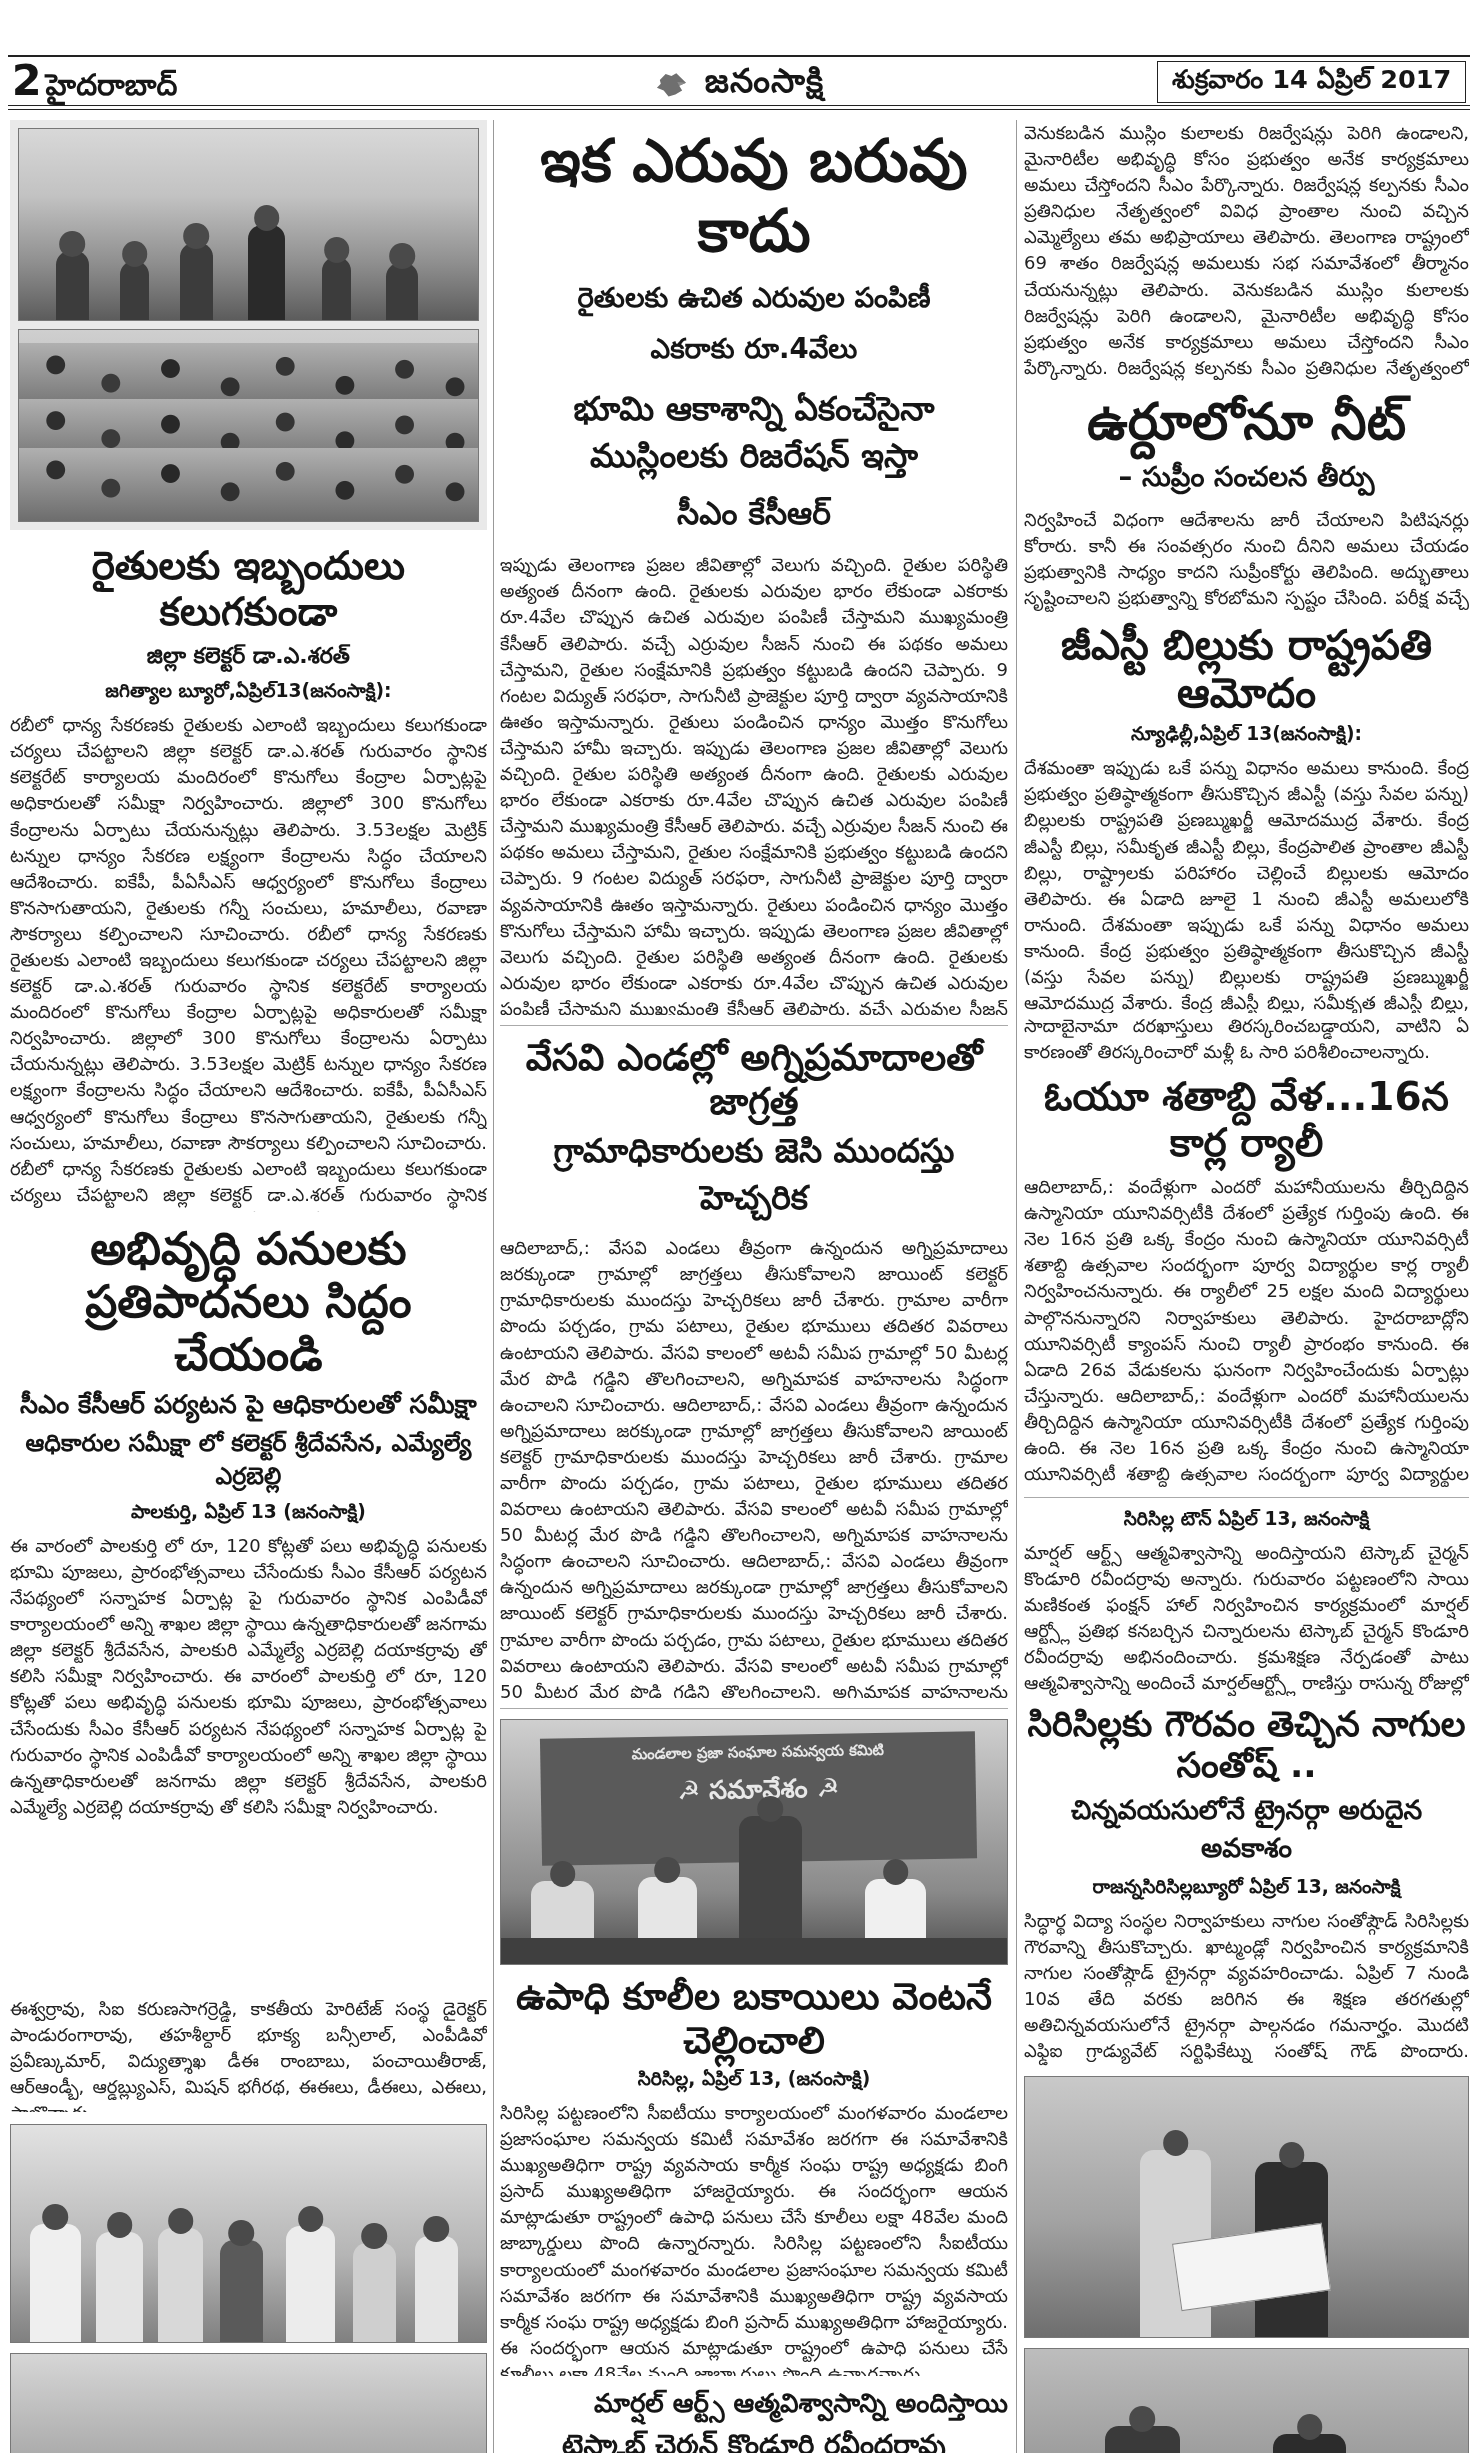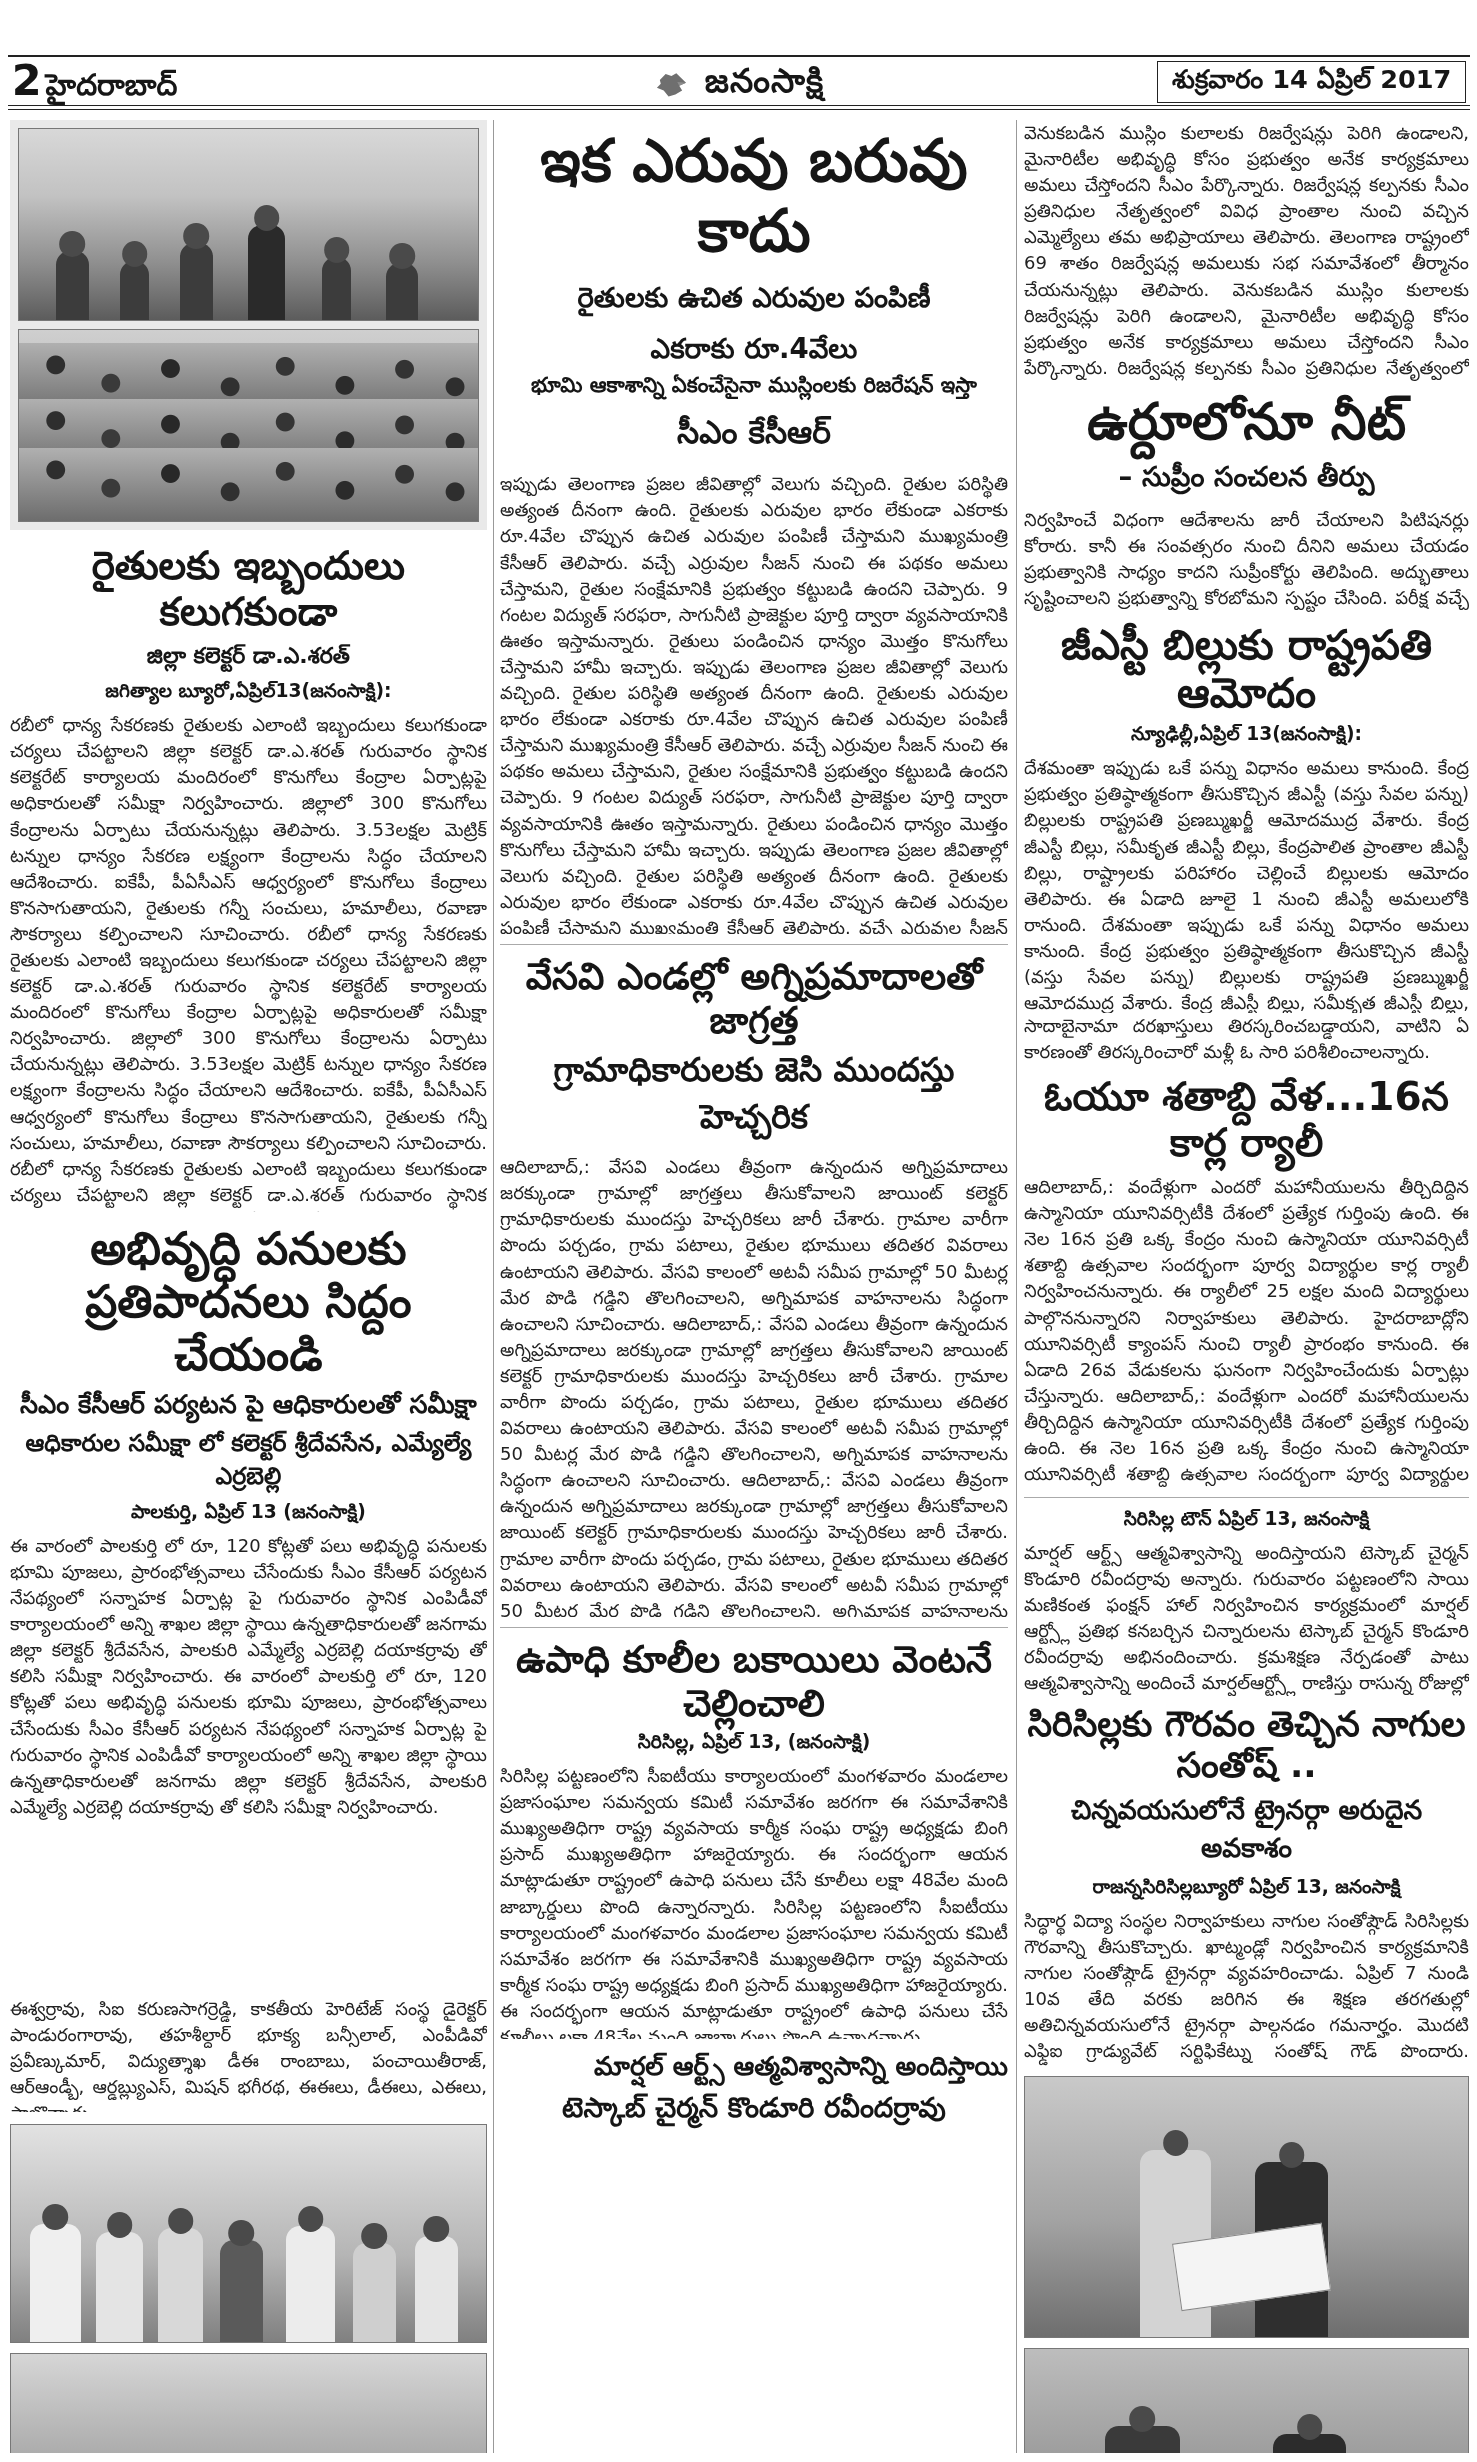--- a/index.html
+++ b/index.html
@@ -137,35 +137,47 @@
 
     </div>
   </div>
 
   <div class="col col-center">
 
     <div>
       <div class="headline" style="font-size:59px;margin-top:5.9px;">ఇక ఎరువు బరువు కాదు</div>
       <div class="deck" style="font-size:27.6px;margin-top:15.8px;">రైతులకు ఉచిత ఎరువుల పంపిణీ</div>
       <div class="deck" style="font-size:27.6px;margin-top:11.8px;">ఎకరాకు రూ.4వేలు</div>
-      <div class="deck" style="font-size:21px;margin-top:2px;">భూమి ఆకాశాన్ని ఏకంచేసైనా ముస్లింలకు రిజరేషన్ ఇస్తా</div>
+      <div class="deck" style="font-size:33px;margin-top:18px;">భూమి ఆకాశాన్ని ఏకంచేసైనా ముస్లింలకు రిజరేషన్ ఇస్తా</div>
       <div class="deck" style="font-size:31.5px;margin-top:11.8px;">సీఎం కేసీఆర్</div>
       <div class="body-text" style="height:463px;margin-top:13.8px;">ఇప్పుడు తెలంగాణ ప్రజల జీవితాల్లో వెలుగు వచ్చింది. రైతుల పరిస్థితి అత్యంత దీనంగా ఉంది. రైతులకు ఎరువుల భారం లేకుండా ఎకరాకు రూ.4వేల చొప్పున ఉచిత ఎరువుల పంపిణీ చేస్తామని ముఖ్యమంత్రి కేసీఆర్ తెలిపారు. వచ్చే ఎర్రువుల సీజన్ నుంచి ఈ పథకం అమలు చేస్తామని, రైతుల సంక్షేమానికి ప్రభుత్వం కట్టుబడి ఉందని చెప్పారు. 9 గంటల విద్యుత్ సరఫరా, సాగునీటి ప్రాజెక్టుల పూర్తి ద్వారా వ్యవసాయానికి ఊతం ఇస్తామన్నారు. రైతులు పండించిన ధాన్యం మొత్తం కొనుగోలు చేస్తామని హామీ ఇచ్చారు. ఇప్పుడు తెలంగాణ ప్రజల జీవితాల్లో వెలుగు వచ్చింది. రైతుల పరిస్థితి అత్యంత దీనంగా ఉంది. రైతులకు ఎరువుల భారం లేకుండా ఎకరాకు రూ.4వేల చొప్పున ఉచిత ఎరువుల పంపిణీ చేస్తామని ముఖ్యమంత్రి కేసీఆర్ తెలిపారు. వచ్చే ఎర్రువుల సీజన్ నుంచి ఈ పథకం అమలు చేస్తామని, రైతుల సంక్షేమానికి ప్రభుత్వం కట్టుబడి ఉందని చెప్పారు. 9 గంటల విద్యుత్ సరఫరా, సాగునీటి ప్రాజెక్టుల పూర్తి ద్వారా వ్యవసాయానికి ఊతం ఇస్తామన్నారు. రైతులు పండించిన ధాన్యం మొత్తం కొనుగోలు చేస్తామని హామీ ఇచ్చారు. ఇప్పుడు తెలంగాణ ప్రజల జీవితాల్లో వెలుగు వచ్చింది. రైతుల పరిస్థితి అత్యంత దీనంగా ఉంది. రైతులకు ఎరువుల భారం లేకుండా ఎకరాకు రూ.4వేల చొప్పున ఉచిత ఎరువుల పంపిణీ చేస్తామని ముఖ్యమంత్రి కేసీఆర్ తెలిపారు. వచ్చే ఎర్రువుల సీజన్ నుంచి ఈ పథకం అమలు చేస్తామని, రైతుల సంక్షేమానికి ప్రభుత్వం కట్టుబడి ఉందని చెప్పారు. 9 గంటల విద్యుత్ సరఫరా, సాగునీటి ప్రాజెక్టుల పూర్తి ద్వారా వ్యవసాయానికి ఊతం ఇస్తామన్నారు. రైతులు పండించిన ధాన్యం మొత్తం కొనుగోలు చేస్తామని హామీ ఇచ్చారు.</div>
     </div>
 
     <hr class="hrule">
 
     <div>
       <div class="headline" style="font-size:37px;">వేసవి ఎండల్లో అగ్నిప్రమాదాలతో జాగ్రత్త</div>
       <div class="deck" style="font-size:33px;margin-top:7.9px;">గ్రామాధికారులకు జెసి ముందస్తు హెచ్చరిక</div>
       <div class="body-text" style="height:463px;margin-top:9.9px;">ఆదిలాబాద్,: వేసవి ఎండలు తీవ్రంగా ఉన్నందున అగ్నిప్రమాదాలు జరక్కుండా గ్రామాల్లో జాగ్రత్తలు తీసుకోవాలని జాయింట్ కలెక్టర్ గ్రామాధికారులకు ముందస్తు హెచ్చరికలు జారీ చేశారు. గ్రామాల వారీగా పొందు పర్చడం, గ్రామ పటాలు, రైతుల భూములు తదితర వివరాలు ఉంటాయని తెలిపారు. వేసవి కాలంలో అటవీ సమీప గ్రామాల్లో 50 మీటర్ల మేర పొడి గడ్డిని తొలగించాలని, అగ్నిమాపక వాహనాలను సిద్ధంగా ఉంచాలని సూచించారు. ఆదిలాబాద్,: వేసవి ఎండలు తీవ్రంగా ఉన్నందున అగ్నిప్రమాదాలు జరక్కుండా గ్రామాల్లో జాగ్రత్తలు తీసుకోవాలని జాయింట్ కలెక్టర్ గ్రామాధికారులకు ముందస్తు హెచ్చరికలు జారీ చేశారు. గ్రామాల వారీగా పొందు పర్చడం, గ్రామ పటాలు, రైతుల భూములు తదితర వివరాలు ఉంటాయని తెలిపారు. వేసవి కాలంలో అటవీ సమీప గ్రామాల్లో 50 మీటర్ల మేర పొడి గడ్డిని తొలగించాలని, అగ్నిమాపక వాహనాలను సిద్ధంగా ఉంచాలని సూచించారు. ఆదిలాబాద్,: వేసవి ఎండలు తీవ్రంగా ఉన్నందున అగ్నిప్రమాదాలు జరక్కుండా గ్రామాల్లో జాగ్రత్తలు తీసుకోవాలని జాయింట్ కలెక్టర్ గ్రామాధికారులకు ముందస్తు హెచ్చరికలు జారీ చేశారు. గ్రామాల వారీగా పొందు పర్చడం, గ్రామ పటాలు, రైతుల భూములు తదితర వివరాలు ఉంటాయని తెలిపారు. వేసవి కాలంలో అటవీ సమీప గ్రామాల్లో 50 మీటర్ల మేర పొడి గడ్డిని తొలగించాలని, అగ్నిమాపక వాహనాలను సిద్ధంగా ఉంచాలని సూచించారు.</div>
     </div>
 
     <hr class="hrule">
 
+    <div class="photo" style="height:246px;">
+      <div class="ph-sky" style="background:linear-gradient(180deg,#cfcfcf,#8a8a8a 70%,#4c4c4c);"></div>
+      <div class="banner">
+        <div class="b1">మండలాల ప్రజా సంఘాల సమన్వయ కమిటి</div>
+        <div class="b2">☭ సమావేశం ☭</div>
+      </div>
+      <div class="fig" style="left:6%;width:63px;height:83px;background:#d9d9d9;"></div>
+      <div class="fig" style="left:27%;width:59px;height:87px;background:#e6e6e6;"></div>
+      <div class="fig" style="left:47%;width:63px;height:148px;background:#424242;"></div>
+      <div class="fig" style="left:72%;width:61px;height:85px;background:#f0f0f0;"></div>
+      <div style="position:absolute;bottom:0;left:0;right:0;height:25.6px;background:#3f3f3f;"></div>
+    </div>
 
     <div style="margin-top:9.9px;">
       <div class="headline" style="font-size:37px;">ఉపాధి కూలీల బకాయిలు వెంటనే చెల్లించాలి</div>
       <div class="byline">సిరిసిల్ల, ఏప్రిల్ 13, (జనంసాక్షి)</div>
       <div class="body-text" style="height:276px;">సిరిసిల్ల పట్టణంలోని సీఐటీయు కార్యాలయంలో మంగళవారం మండలాల ప్రజాసంఘాల సమన్వయ కమిటీ సమావేశం జరగగా ఈ సమావేశానికి ముఖ్యఅతిధిగా రాష్ట్ర వ్యవసాయ కార్మీక సంఘ రాష్ట్ర అధ్యక్షడు బింగి ప్రసాద్ ముఖ్యఅతిధిగా హాజరైయ్యారు. ఈ సందర్భంగా ఆయన మాట్లాడుతూ రాష్ట్రంలో ఉపాధి పనులు చేసే కూలీలు లక్షా 48వేల మంది జాబ్కార్డులు పొంది ఉన్నారన్నారు. సిరిసిల్ల పట్టణంలోని సీఐటీయు కార్యాలయంలో మంగళవారం మండలాల ప్రజాసంఘాల సమన్వయ కమిటీ సమావేశం జరగగా ఈ సమావేశానికి ముఖ్యఅతిధిగా రాష్ట్ర వ్యవసాయ కార్మీక సంఘ రాష్ట్ర అధ్యక్షడు బింగి ప్రసాద్ ముఖ్యఅతిధిగా హాజరైయ్యారు. ఈ సందర్భంగా ఆయన మాట్లాడుతూ రాష్ట్రంలో ఉపాధి పనులు చేసే కూలీలు లక్షా 48వేల మంది జాబ్కార్డులు పొంది ఉన్నారన్నారు.</div>
     </div>
 
     <div style="margin-top:11.8px;">
       <div class="headline" style="font-size:26px;text-align:right;">మార్షల్ ఆర్ట్స్ ఆత్మవిశ్వాసాన్ని అందిస్తాయి</div>
       <div class="deck" style="font-size:27.6px;margin-top:9.9px;">టెస్కాబ్ చైర్మన్ కొండూరి రవీందర్రావు</div>

